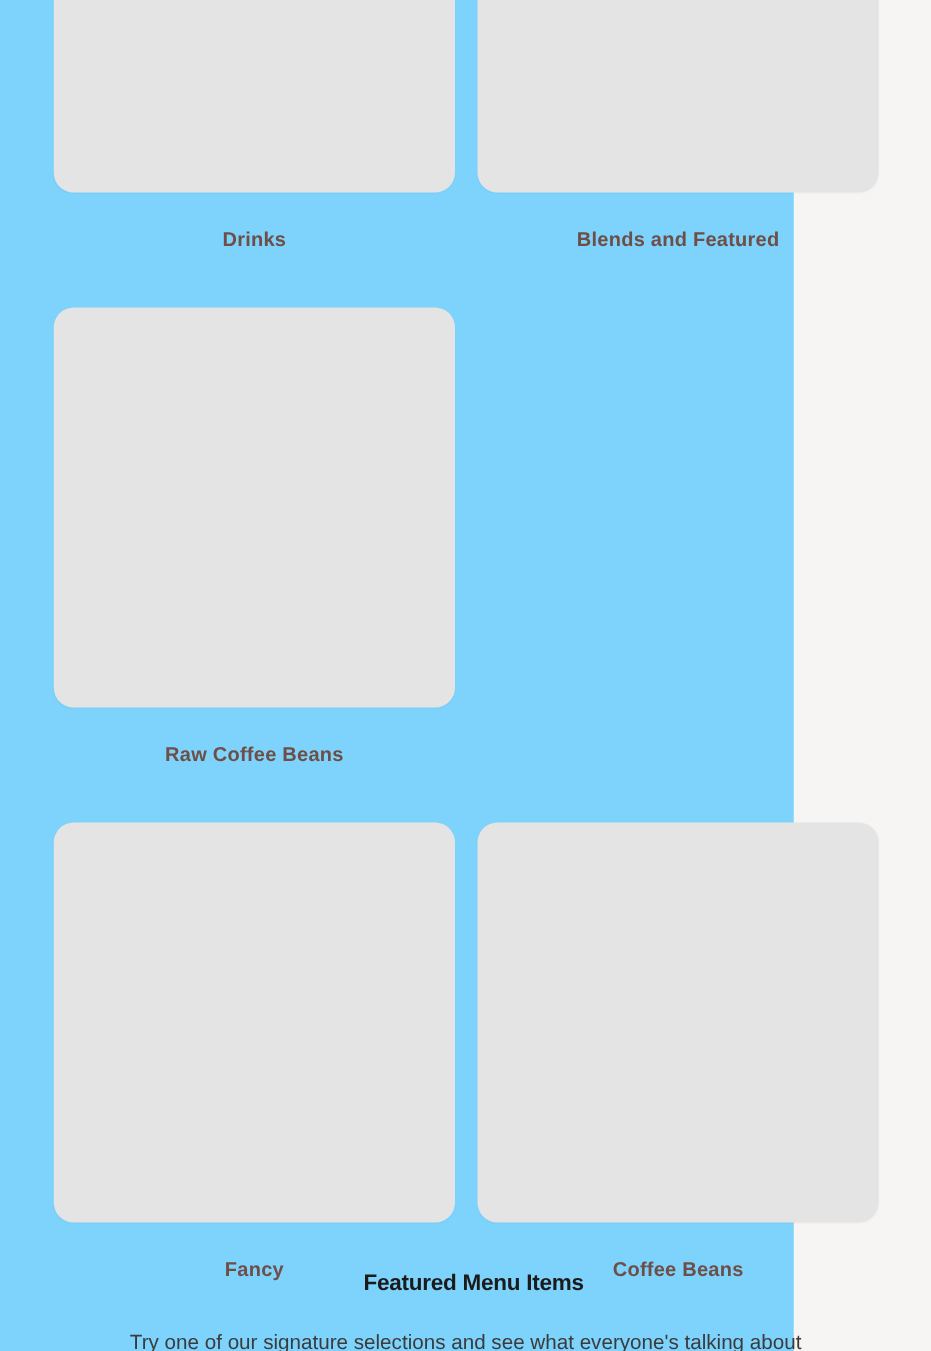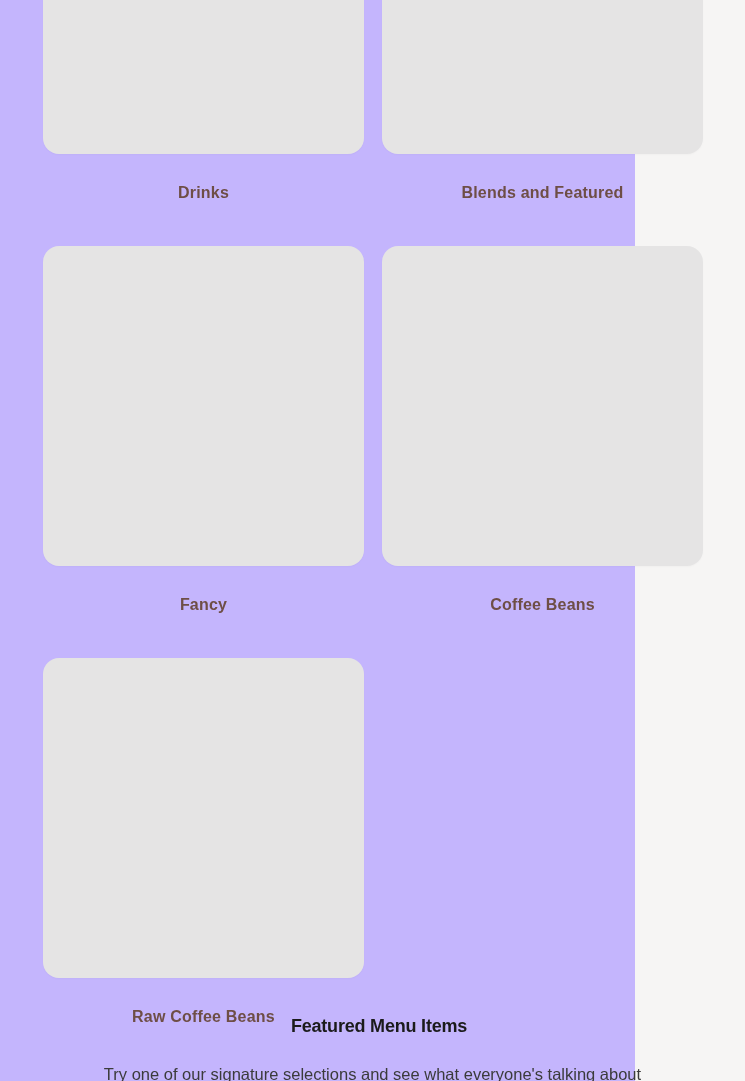--- a/index.html
+++ b/index.html
@@ -12,21 +12,21 @@
     overflow: hidden;
     background: #f6f5f4;
     font-family: "Liberation Sans", sans-serif;
     -webkit-font-smoothing: antialiased;
   }
 
   #page {
     position: relative;
     width: 635px;
     height: 1081px;
-    background: #c4b5fd;
+    background: #7dd3fc;
   }
 
   
   .category-grid {
     position: absolute;
     left: 43px;
     top: -166px;            
     width: 659px;
   }
 
@@ -110,34 +110,34 @@
       </a>
       <a class="category-card" href="#">
         <div class="card-media"></div>
         <span class="card-label">Blends and Featured</span>
       </a>
     </div>
 
     <div class="grid-row">
       <a class="category-card" href="#">
         <div class="card-media"></div>
+        <span class="card-label">Raw Coffee Beans</span>
+      </a>
+      <div class="spacer-cell"></div>
+    </div>
+
+    <div class="grid-row">
+      <a class="category-card" href="#">
+        <div class="card-media"></div>
         <span class="card-label">Fancy</span>
       </a>
       <a class="category-card" href="#">
         <div class="card-media"></div>
         <span class="card-label">Coffee Beans</span>
       </a>
-    </div>
-
-    <div class="grid-row">
-      <a class="category-card" href="#">
-        <div class="card-media"></div>
-        <span class="card-label">Raw Coffee Beans</span>
-      </a>
-      <div class="spacer-cell"></div>
     </div>
 
   </div>
 
   <div class="featured-section">
     <h2 class="featured-title">Featured Menu Items</h2>
     <p class="featured-subtitle">Try one of our signature selections and see what everyone's talking about</p>
   </div>
 
 </div>

